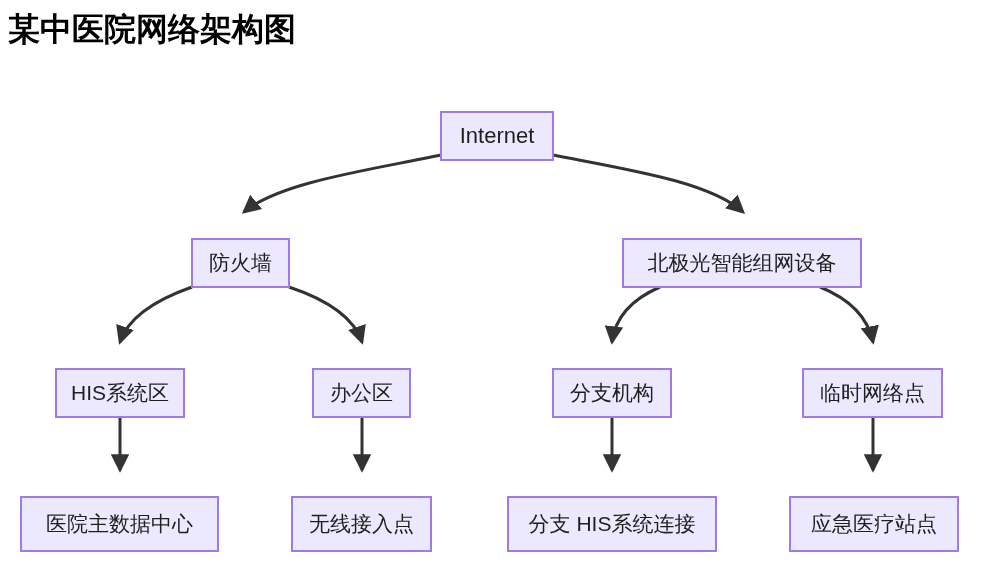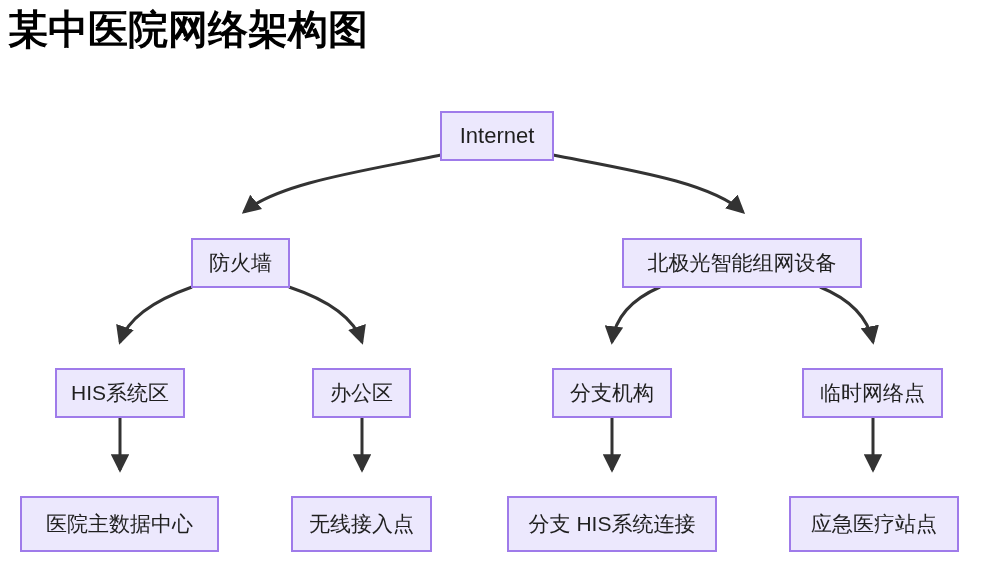--- a/index.html
+++ b/index.html
@@ -18,21 +18,21 @@
     position: absolute;
     left: 0;
     top: 0;
     width: 998px;
     height: 582px;
   }
   .page-title {
     position: absolute;
     left: 8px;
     top: 6px;
-    font-size: 40px;
+    font-size: 32px;
     font-weight: bold;
     color: #000000;
     letter-spacing: 0px;
     line-height: 46px;
     white-space: nowrap;
   }
   svg.flow {
     position: absolute;
     left: 0;
     top: 0;

